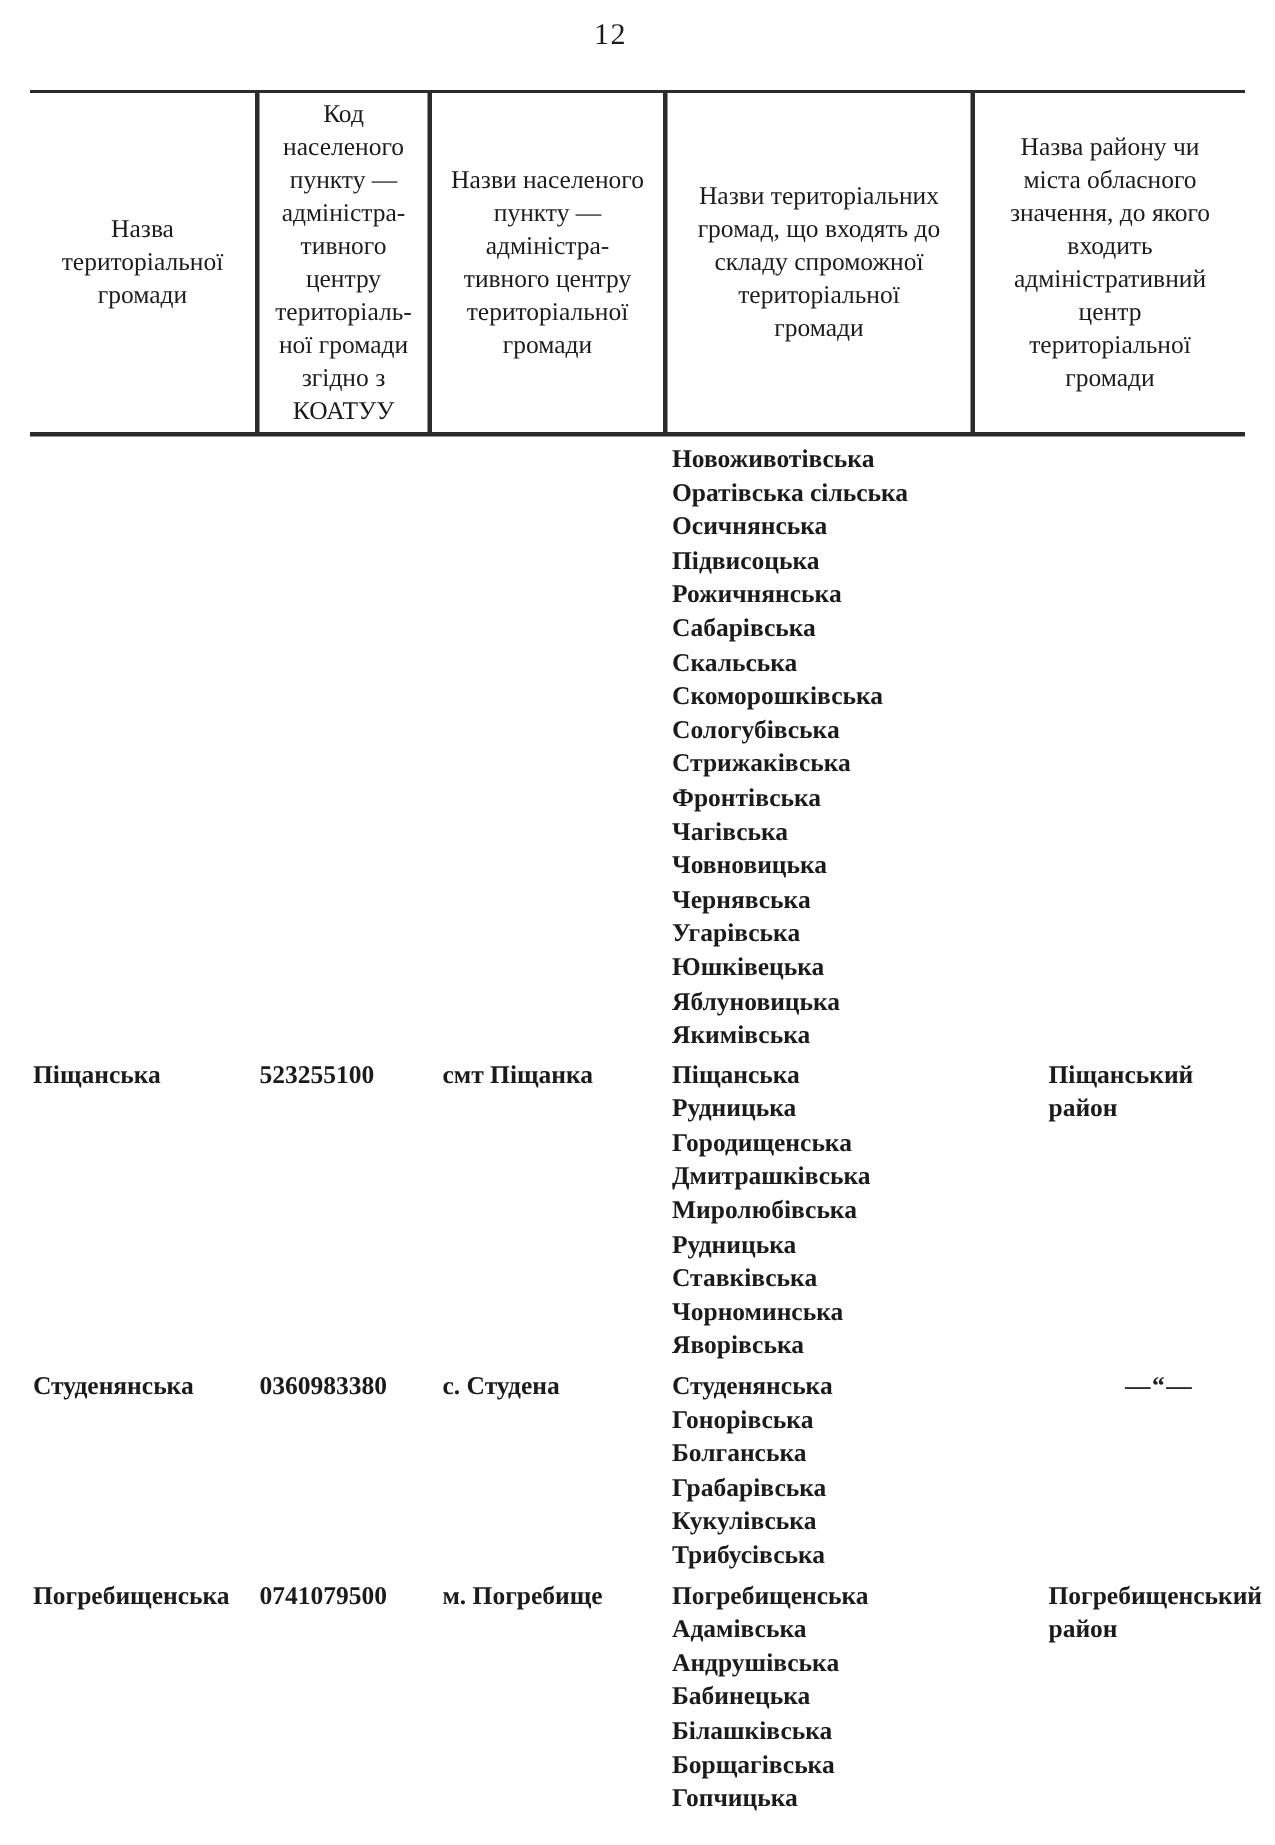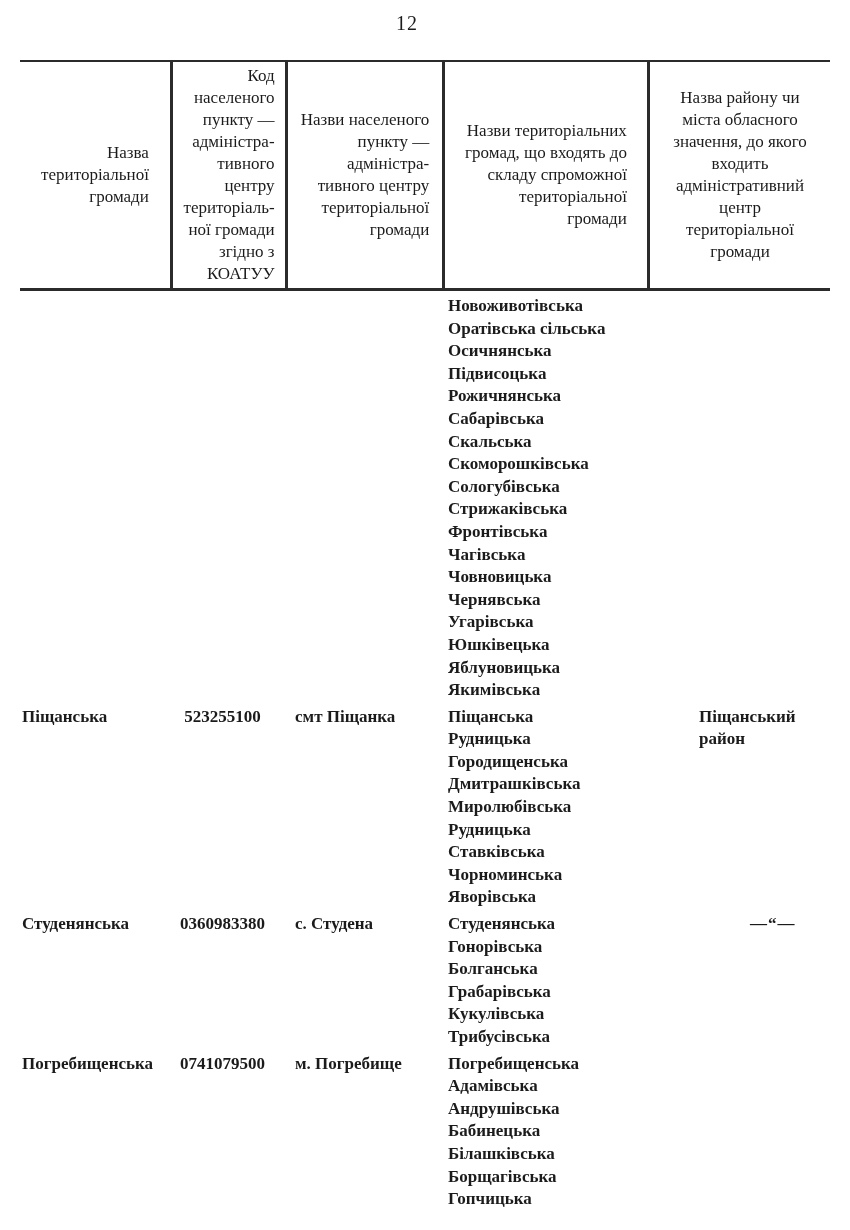--- a/index.html
+++ b/index.html
@@ -33,34 +33,34 @@
   .th {
     display: flex;
     align-items: center;
     justify-content: center;
     text-align: center;
     font-size: 17px;
     line-height: 22px;
     white-space: pre-line;
     padding: 2px 1px;
   }
-  .th.with-sep { border-right: 3px solid #2b2b2b; text-align: right; }
+  .th.with-sep { border-right: 3px solid #2b2b2b; }
   .trow {
     display: grid;
     grid-template-columns: 153px 115px 157px 205px 180px;
     align-items: start;
     margin-top: 4px;
     font-weight: bold;
   }
   .td {
     font-size: 17px;
     line-height: 22.6px;
   }
   .td.name { padding-left: 2px; }
-  .td.code { text-align: center; padding-right: 16px; }
+  .td.code { text-align: left; padding-right: 16px; }
   .td.center { padding-left: 7px; }
   .td.communities { padding-left: 3px; white-space: pre-line; }
   .td.district { padding-left: 1px; padding-right: 6px; margin-left: 48px; }
   .td.district.ditto { padding-left: 52px; letter-spacing: 1px; }
 </style>
 </head>
 <body>
 
 <div class="page-number">12</div>
 
@@ -159,15 +159,16 @@
     <div class="td name">Погребищенська</div>
     <div class="td code">0741079500</div>
     <div class="td center">м. Погребище</div>
     <div class="td communities">Погребищенська
 Адамівська
 Андрушівська
 Бабинецька
 Білашківська
 Борщагівська
 Гопчицька</div>
+    <div class="td district">Погребищенський район</div>
   </div>
 
 </div>
 
 </body></html>

